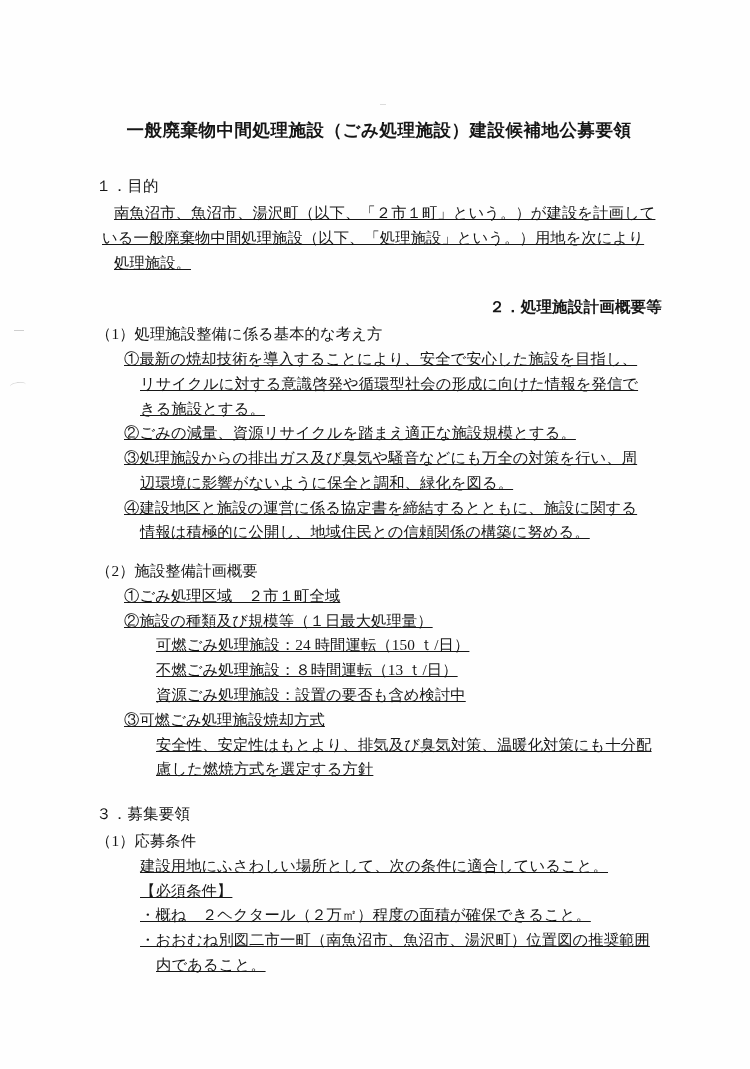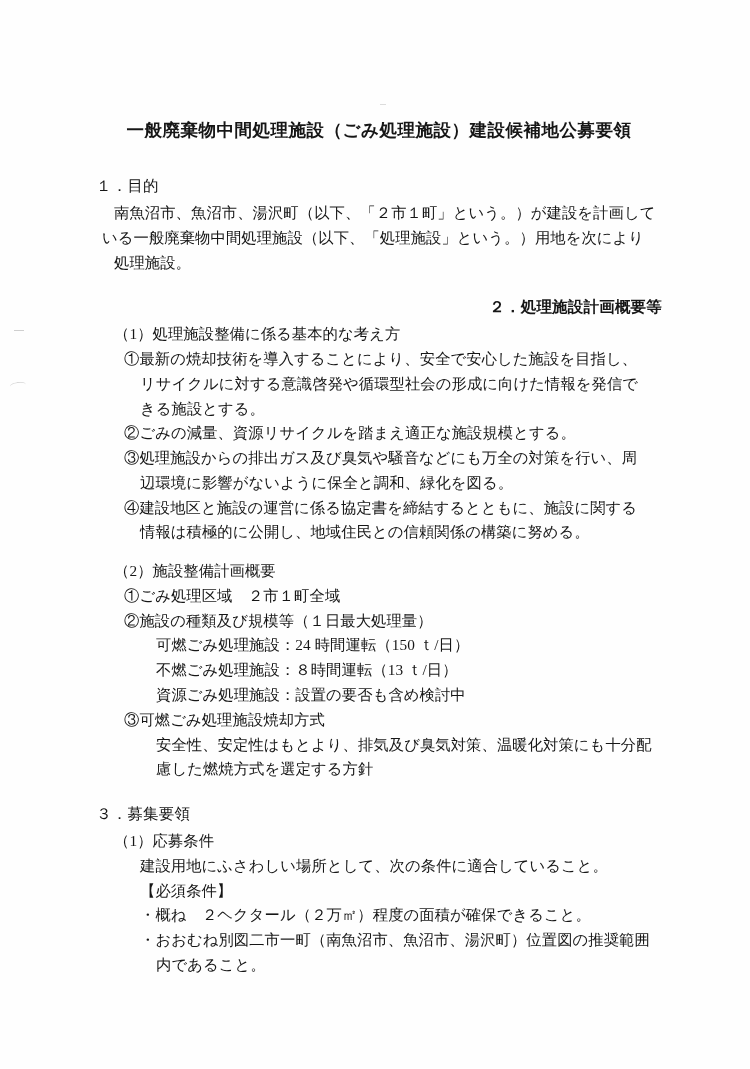--- a/index.html
+++ b/index.html
@@ -46,38 +46,38 @@
   .sec-head.bold {
     font-weight: bold;
     text-align: right;
   }
   .para {
     font-size: 15.3px;
     line-height: 1.62;
     margin: 0;
     letter-spacing: 0.1px;
   }
-  .indent-1 { margin-left: 18px; }
+  .indent-1 { }
   .indent-3 { margin-left: 44px; }
   .hang-1 {
     margin-left: 18px;
     text-indent: 0;
   }
   .hang-2 {
     margin-left: 44px;
     text-indent: -16px;
   }
   .hang-3 {
     margin-left: 60px;
     text-indent: -16px;
   }
   .gap-m { height: 14px; }
   .gap-l { height: 22px; }
   .block { margin-bottom: 0; }
-  .line { display: block; }
+  .line { display: block; text-decoration: underline; }
   .smudge-left {
     position: absolute;
     left: 14px;
     top: 330px;
     width: 10px;
     height: 1px;
     background: #cfcfcf;
   }
   .smudge-left2 {
     position: absolute;

